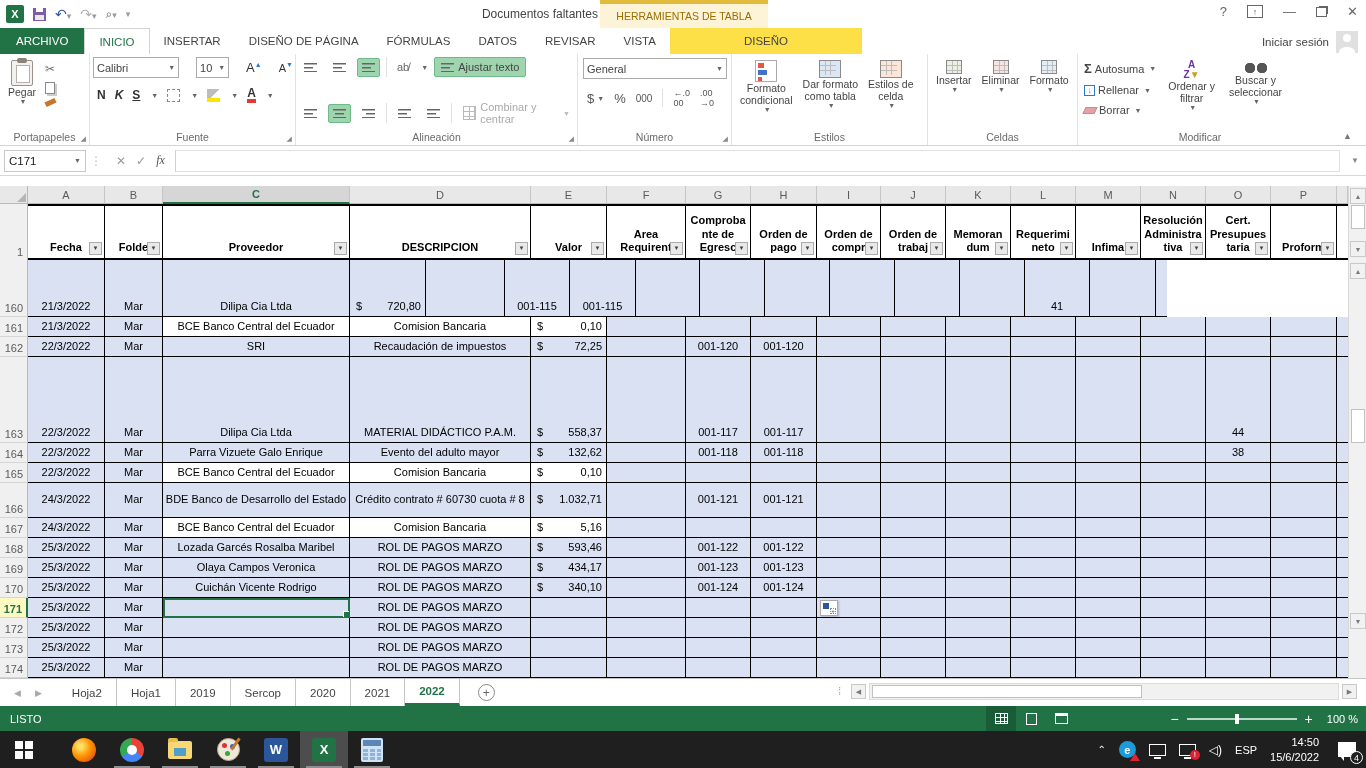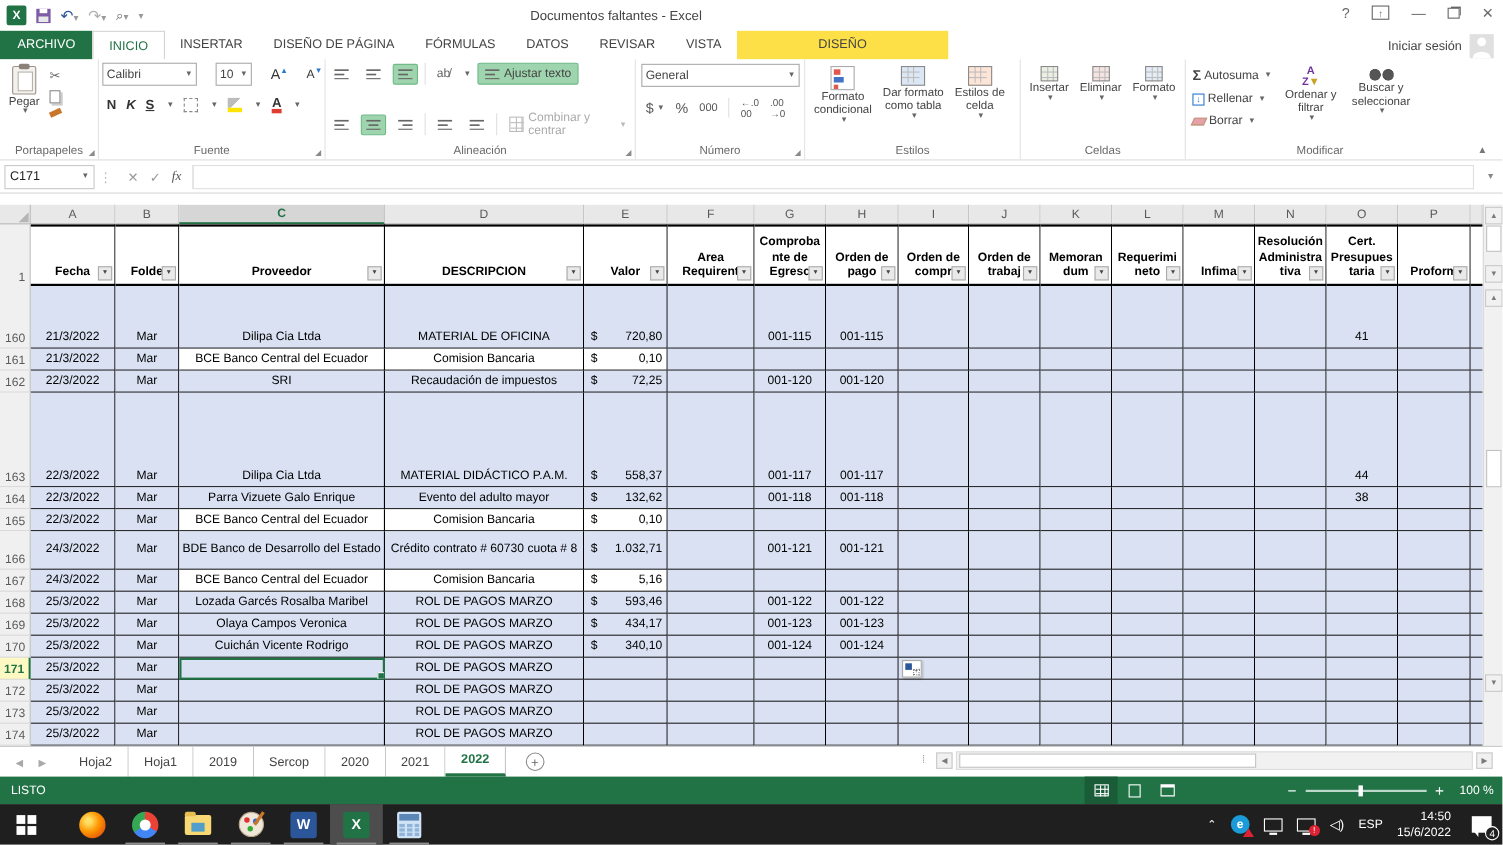--- a/index.html
+++ b/index.html
@@ -171,20 +171,21 @@
 <div class="titlebar">
   <div class="qat">
     <span class="xl-logo">X</span>
     <span class="floppy"></span>
     <span class="undo">↶<span class="qat-sep">▾</span></span>
     <span class="redo">↷<span class="qat-sep">▾</span></span>
     <span style="color:#666;font-size:12px;">⌕<span class="qat-sep">▾</span></span>
     <span class="qat-sep">▾</span>
   </div>
   <div class="title-text">Documentos faltantes - Excel</div>
+  <div class="ctx-block">HERRAMIENTAS DE TABLA</div>
   <div class="win-controls">
     <span>?</span>
     <span class="ribbon-disp">↑</span>
     <span>—</span>
     <span style="border:1px solid #666;width:11px;height:10px;display:inline-block;box-shadow:2px -2px 0 -1px #666;"></span>
     <span>✕</span>
   </div>
 </div>
 
 <div class="tabrow">
@@ -456,21 +457,20 @@
 Presupues
 taria</span><div class="filterbtn">▼</div></div>
       <div class="cell" style="width: 66px;"><span style="width: 100%;">Proform</span><div class="filterbtn">▼</div></div>
       <div class="cell" style="width: 11px; border-right: none;"></div>
     </div>
     <div class="grow" style="height: 57px;">
       <div class="rownum">160</div>
       <div class="cell bot" style="width: 77px; background: rgb(217, 225, 242);">21/3/2022</div>
       <div class="cell bot" style="width: 58px; background: rgb(217, 225, 242);">Mar</div>
       <div class="cell bot" style="width: 187px; background: rgb(217, 225, 242);">Dilipa Cia Ltda</div>
-      <div class="cell bot" style="width: 181px; background: rgb(217, 225, 242);">MATERIAL DE OFICINA</div>
       <div class="cell bot money" style="width: 76px; background: rgb(217, 225, 242);">
         <span style="align-self: flex-end; padding-bottom: 2px;">$</span>
         <span style="align-self: flex-end; padding-bottom: 2px;">720,80</span>
       </div>
       <div class="cell bot" style="width: 79px; background: rgb(217, 225, 242);"></div>
       <div class="cell bot" style="width: 65px; background: rgb(217, 225, 242);">001-115</div>
       <div class="cell bot" style="width: 66px; background: rgb(217, 225, 242);">001-115</div>
       <div class="cell bot" style="width: 64px; background: rgb(217, 225, 242);"></div>
       <div class="cell bot" style="width: 65px; background: rgb(217, 225, 242);"></div>
       <div class="cell bot" style="width: 65px; background: rgb(217, 225, 242);"></div>

